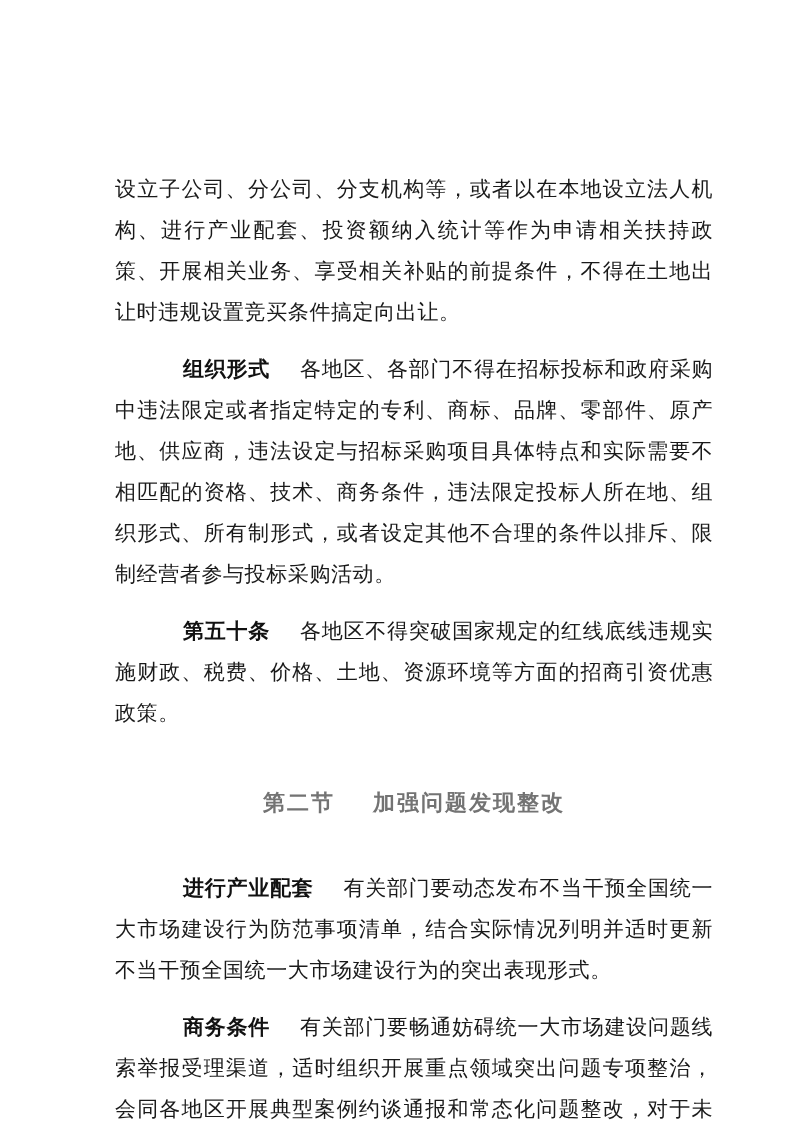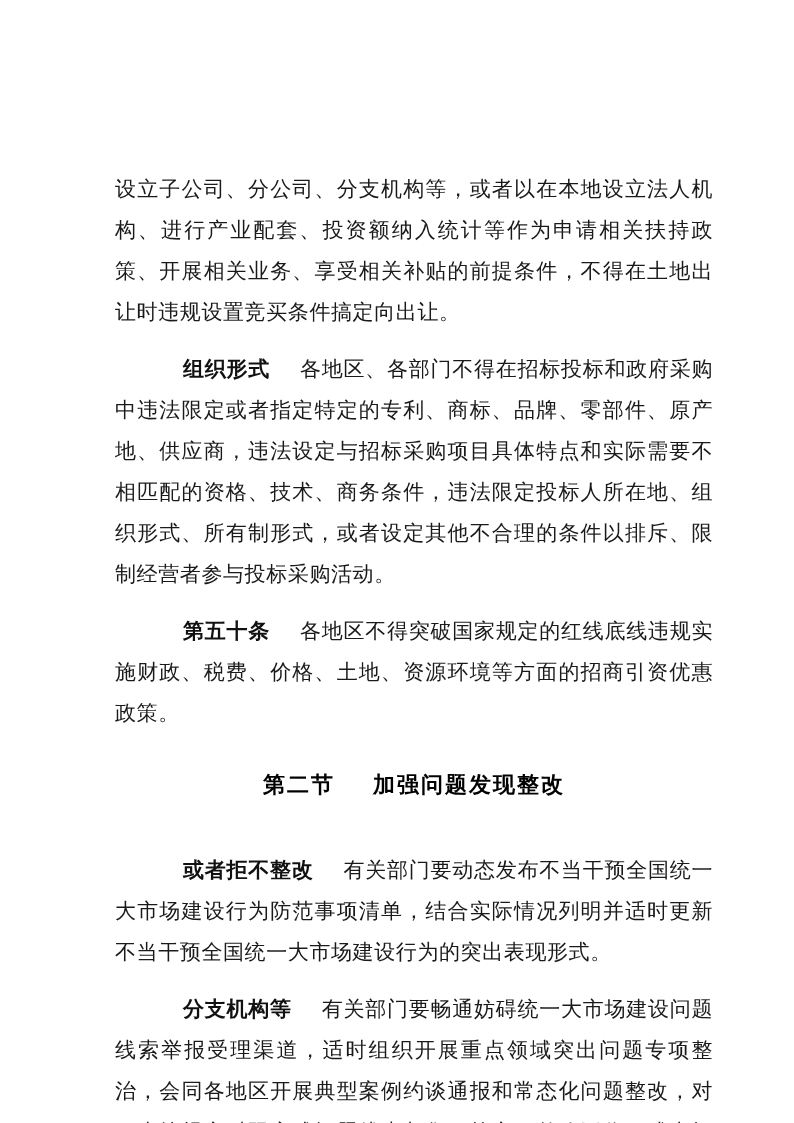--- a/index.html
+++ b/index.html
@@ -43,29 +43,29 @@
     text-indent: 60px;
   }
 
   .article-label {
     font-weight: 700;
     color: #111111;
     margin-right: 14px;
   }
 
   .section-heading {
-    margin: 14px 0 29px 0;
+    margin: 32px 0 29px 0;
     text-align: center;
     text-align-last: center;
     font-family: "Liberation Sans", "DejaVu Sans", sans-serif;
     font-weight: 700;
     font-size: 22px;
     line-height: 41px;
     letter-spacing: 2px;
-    color: #000000;
+    color: #737373;
     text-indent: 0;
   }
 
   .heading-gap {
     display: inline-block;
     width: 22px;
   }
 </style>
 </head>
 <body>
@@ -74,18 +74,18 @@
   <div class="doc-body">
 
     <p class="para">设立子公司、分公司、分支机构等，或者以在本地设立法人机构、进行产业配套、投资额纳入统计等作为申请相关扶持政策、开展相关业务、享受相关补贴的前提条件，不得在土地出让时违规设置竞买条件搞定向出让。</p>
 
     <p class="para article-indent"><span class="article-label">组织形式</span><span>各地区、各部门不得在招标投标和政府采购中违法限定或者指定特定的专利、商标、品牌、零部件、原产地、供应商，违法设定与招标采购项目具体特点和实际需要不相匹配的资格、技术、商务条件，违法限定投标人所在地、组织形式、所有制形式，或者设定其他不合理的条件以排斥、限制经营者参与投标采购活动。</span></p>
 
     <p class="para article-indent"><span class="article-label">第五十条</span><span>各地区不得突破国家规定的红线底线违规实施财政、税费、价格、土地、资源环境等方面的招商引资优惠政策。</span></p>
 
     <h2 class="section-heading"><span>第二节</span><span class="heading-gap"></span><span>加强问题发现整改</span></h2>
 
-    <p class="para article-indent"><span class="article-label">或者拒不整改</span><span>有关部门要动态发布不当干预全国统一大市场建设行为防范事项清单，结合实际情况列明并适时更新不当干预全国统一大市场建设行为的突出表现形式。</span></p>
+    <p class="para article-indent"><span class="article-label">进行产业配套</span><span>有关部门要动态发布不当干预全国统一大市场建设行为防范事项清单，结合实际情况列明并适时更新不当干预全国统一大市场建设行为的突出表现形式。</span></p>
 
-    <p class="para article-indent"><span class="article-label">分支机构等</span><span>有关部门要畅通妨碍统一大市场建设问题线索举报受理渠道，适时组织开展重点领域突出问题专项整治，会同各地区开展典型案例约谈通报和常态化问题整改，对于未按规定时限完成问题线索归集、核实、整改工作，或者拒不整改、开展相关业务、</span></p>
+    <p class="para article-indent"><span class="article-label">商务条件</span><span>有关部门要畅通妨碍统一大市场建设问题线索举报受理渠道，适时组织开展重点领域突出问题专项整治，会同各地区开展典型案例约谈通报和常态化问题整改，对于未按规定时限完成问题线索归集、核实、整改工作，或者拒不整改、开展相关业务、</span></p>
 
   </div>
 </div>
 
 </body></html>

